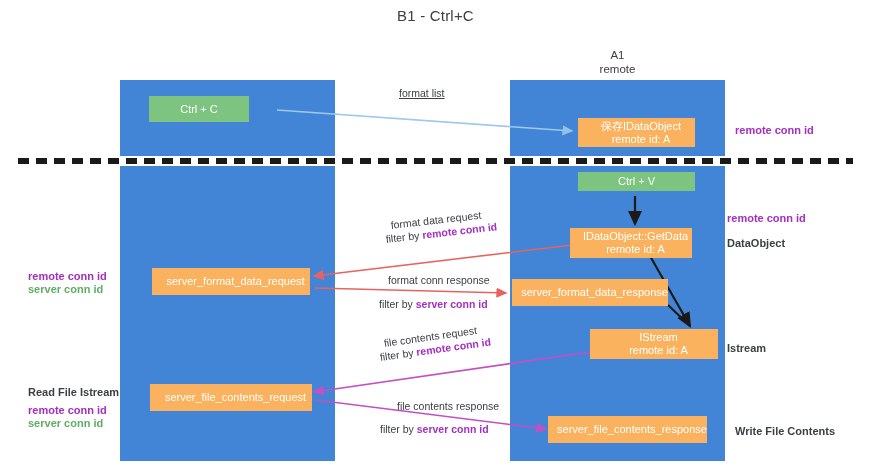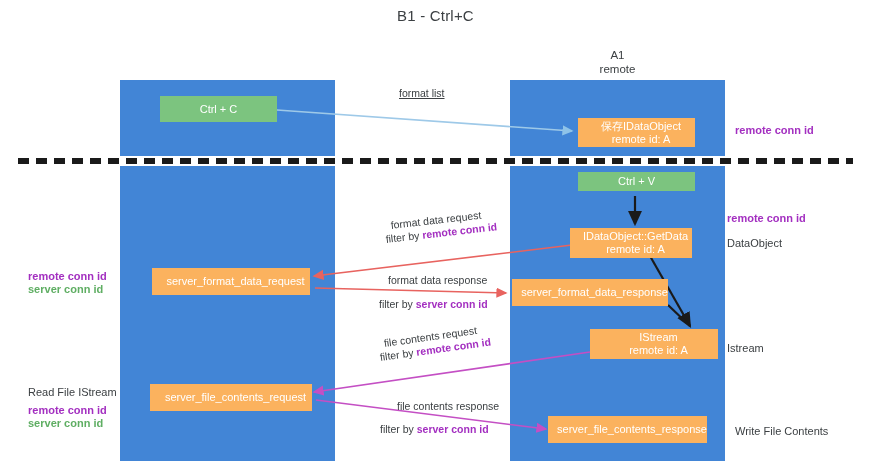--- a/index.html
+++ b/index.html
@@ -60,20 +60,21 @@
   .box.orange { background: #fbb košer; padding-left: 13px; }
   .box.orange { background: #fbb25e; }
   .box .l2 { display: block; }
 
   
   .ann {
     position: absolute;
     font-size: 11px;
     line-height: 14px;
     white-space: nowrap;
+    font-weight: bold;
   }
   .ann.purple { color: #a32fc0; font-weight: bold; }
   .ann.green  { color: #5fae63; font-weight: bold; }
   .ann.dark   { color: #3c4043; }
 
   
   .elabel {
     position: absolute;
     font-size: 10.5px;
     line-height: 13px;
@@ -139,21 +140,21 @@
 
     <line x1="650" y1="256" x2="690" y2="326" stroke="#1a1a1a" stroke-width="2.2" marker-end="url(#ah-black)"></line>
 
     <line x1="668" y1="305" x2="690" y2="326" stroke="#1a1a1a" stroke-width="2.2"></line>
 
     <line x1="590" y1="352" x2="314" y2="392" stroke="#c44fc4" stroke-width="1.6" marker-end="url(#ah-magenta)"></line>
 
     <line x1="316" y1="400" x2="546" y2="429" stroke="#c44fc4" stroke-width="1.6" marker-end="url(#ah-magenta)"></line>
   </svg>
 
-  <div class="box green" style="left:160px; top:96px; width:117px; height:26px;">
+  <div class="box green" style="left:149px; top:96px; width:100px; height:26px;">
     <span>Ctrl + C</span>
   </div>
 
   <div class="box orange" style="left:578px; top:118px; width:117px; height:29px;">
     <span>保存IDataObject</span>
     <span class="l2">remote id: A</span>
   </div>
 
   <div class="box green" style="left:578px; top:172px; width:117px; height:19px;">
     <span>Ctrl + V</span>
@@ -190,21 +191,21 @@
   </div>
 
   <div class="elabel" style="left:390px; top:219px; transform: rotate(-6.5deg);">
     <span>format data request</span>
   </div>
   <div class="elabel" style="left:385px; top:233px; transform: rotate(-6.5deg);">
     <span>filter by </span><b class="p">remote conn id</b>
   </div>
 
   <div class="elabel" style="left:388px; top:274px;">
-    <span>format data response</span>
+    <span>format conn response</span>
   </div>
   <div class="elabel" style="left:379px; top:298px;">
     <span>filter by </span><b class="p">server conn id</b>
   </div>
 
   <div class="elabel" style="left:383px; top:337px; transform: rotate(-8deg);">
     <span>file contents request</span>
   </div>
   <div class="elabel" style="left:379px; top:351px; transform: rotate(-8deg);">
     <span>filter by </span><b class="p">remote conn id</b>
@@ -223,17 +224,17 @@
 
   <div class="ann dark" style="left:727px; top:236px;">DataObject</div>
 
   <div class="ann dark" style="left:727px; top:341px;">Istream</div>
 
   <div class="ann dark" style="left:735px; top:424px;">Write File Contents</div>
 
   <div class="ann purple" style="left:28px; top:269px;">remote conn id</div>
   <div class="ann green" style="left:28px; top:282px;">server conn id</div>
 
-  <div class="ann dark" style="left:28px; top:385px;">Read File IStream</div>
+  <div class="ann dark" style="left:28px; top:385px;">Read File Istream</div>
   <div class="ann purple" style="left:28px; top:403px;">remote conn id</div>
   <div class="ann green" style="left:28px; top:416px;">server conn id</div>
 
 </div>
 
 </body></html>

